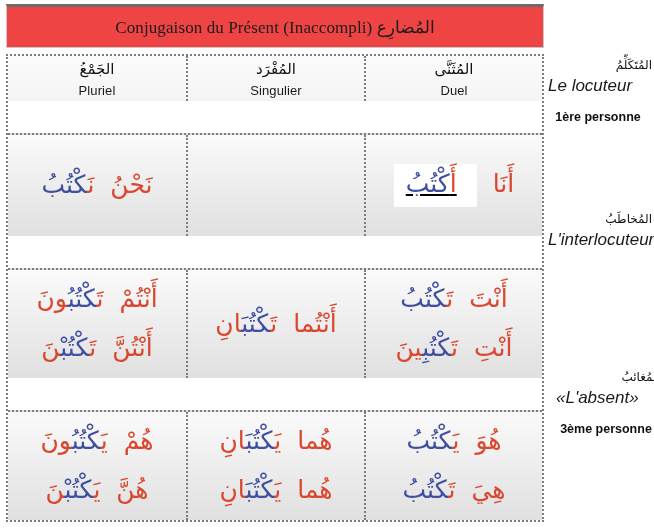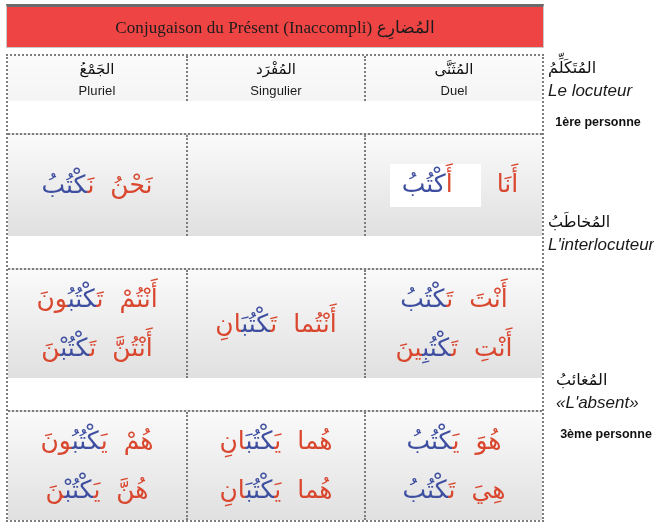--- a/index.html
+++ b/index.html
@@ -122,23 +122,24 @@
     white-space: nowrap;
   }
   .conj-line + .conj-line { margin-top: 10px; }
 
   .pronoun { color: #d9472f; }
   .verb    { color: #d9472f; }
   .verb .root { color: #3f4fa0; margin-top: 24px; }
 
   .hl-box {
     background: #ffffff;
-    padding: 4px 28px 6px 12px;
+    padding: 4px 20px 6px 12px;
     display: inline-block;
     line-height: 1.3;
+    text-decoration: underline;
   }
 
   
   .persons {
     position: absolute;
     left: 548px;
     top: 54px;
     width: 104px;
     height: 468px;
     box-sizing: border-box;
@@ -148,24 +149,24 @@
     left: 0;
     width: 104px;
     text-align: left;
     box-sizing: border-box;
   }
   .p1 { top: 4px; }
   .p2 { top: 158px; }
   .p3 { top: 316px; margin-left: 8px; }
 
   .person-ar {
-    font-size: 16px;
+    font-size: 12px;
     color: #111111;
     direction: rtl;
-    text-align: left;
+    text-align: right;
     font-family: "DejaVu Sans", "Liberation Sans", sans-serif;
     line-height: 1.3;
     margin-bottom: 1px;
   }
   .person-fr {
     font-size: 17px;
     font-style: italic;
     color: #1a1a1a;
     text-align: left;
     line-height: 1.25;

